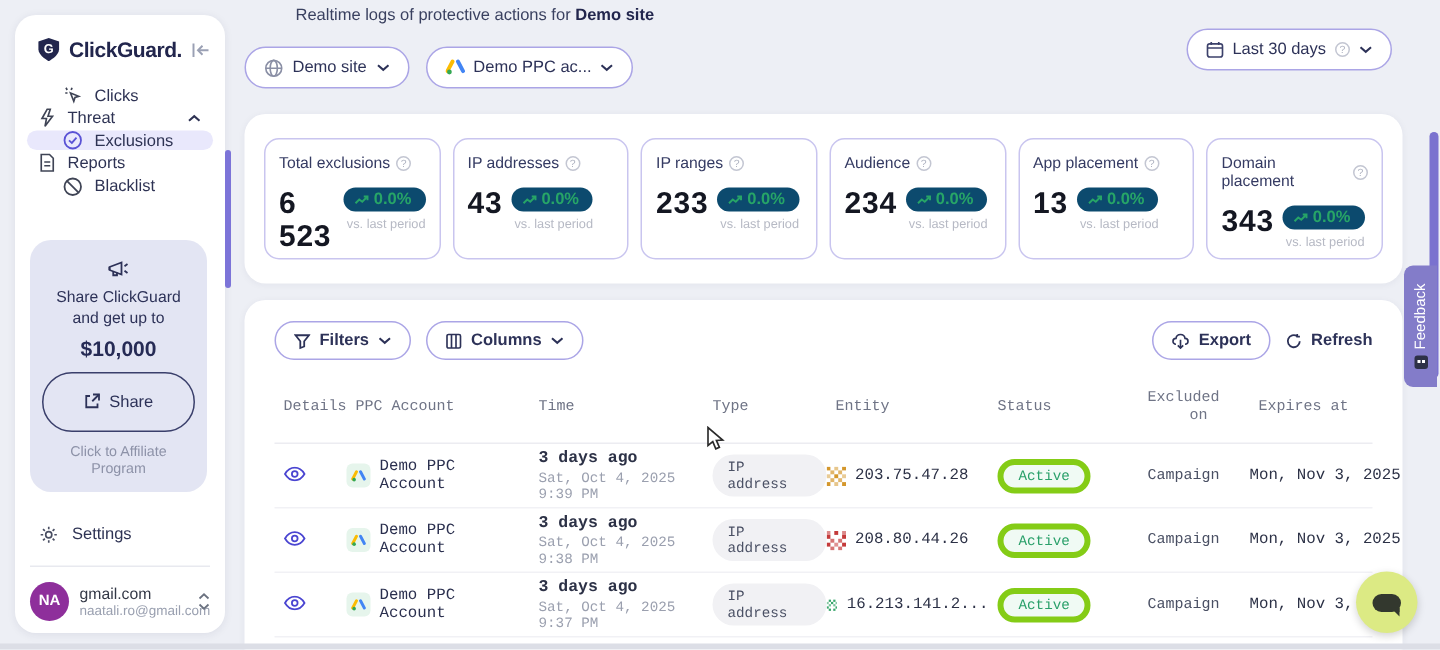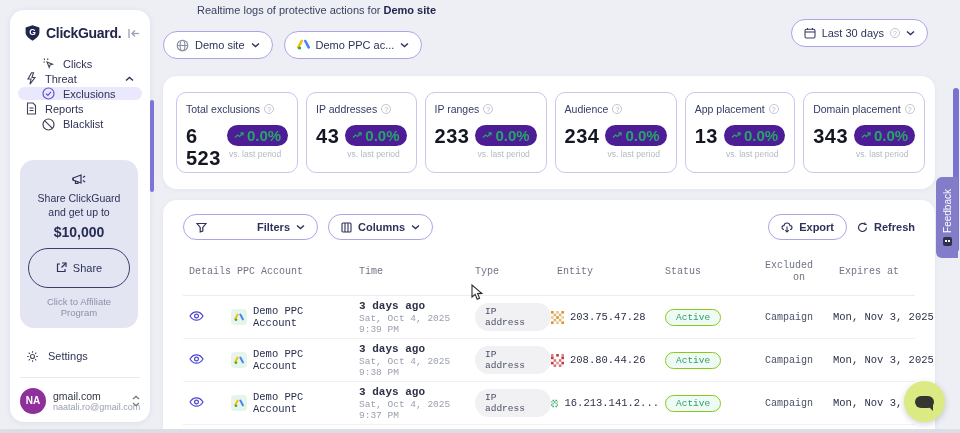--- a/index.html
+++ b/index.html
@@ -74,22 +74,22 @@
   .stats-panel { margin-top:17px; height:113px; padding:16px 13px; display:flex; gap:8px; }
   .stat-card {
     flex:1; border:1px solid #c9c5ef; border-radius:10px; padding:10px 9px 8px;
   }
   .stat-label { font-size:10.5px; color:#353b63; display:flex; align-items:center; gap:4px; }
   .stat-body { display:flex; align-items:flex-start; gap:6px; margin-top:10px; }
   .stat-value { font-size:20px; font-weight:bold; color:#141722; letter-spacing:.5px; line-height:1.1; }
   .stat-delta-wrap { display:flex; flex-direction:column; }
   .stat-badge {
     display:inline-flex; align-items:center; gap:3px;
-    background:#4c1d95; color:#27a567; border-radius:999px;
-    font-size:15px; font-weight:bold; padding:2px 7px;
+    background:#0c4a6e; color:#27a567; border-radius:999px;
+    font-size:11px; font-weight:bold; padding:2px 7px;
   }
   .stat-caption { font-size:8.5px; color:#b6b9c4; padding:3px 0 0 2px; white-space:nowrap; }
 
   .table-panel { margin-top:11px; height:260px; padding:14px 20px 0; position:relative; }
   .toolbar { display:flex; align-items:center; gap:10px; }
   .toolbar .spacer { flex:1; }
   .ghost-btn { border:none; background:transparent; display:inline-flex; align-items:center; gap:6px; font-size:11px; color:#2d3258; font-family:inherit; }
 
   .tgrid { display:grid; grid-template-columns:48px 122px 116px 82px 108px 100px 62px 1fr; align-items:center;font-family:Liberation Mono, monospace; }
   .thead { margin-top:20px; padding-bottom:11px; border-bottom:1px solid #ececf1; }
@@ -98,21 +98,21 @@
   .th.wrap { max-width:58px; }
   .trow { height:43px; border-bottom:1px solid #f1f1f5; }
   .td { padding-left:6px; font-size:11px; color:#2e3354; }
   .eye-btn { background:none; border:none; padding:0 0 0 6px; }
   .acct-cell { display:flex; align-items:center; gap:6px; font-size:10.5px; color:#2a2f4e; }
   .ads-chip { width:16px; height:16px; border-radius:4px; background:#e6f5ec; display:flex; align-items:center; justify-content:center; flex-shrink:0; }
   .time-rel { font-size:11px; color:#2c3146; font-weight:bold; }
   .time-abs { font-size:9.5px; color:#9ba0af; margin-top:1px; }
   .type-badge { display:inline-block; background:#f1f1f4; border-radius:999px; padding:3px 10px; font-size:9.5px; color:#4a5064; }
   .entity-cell { display:flex; align-items:center; gap:6px; font-size:10.5px; color:#2c3146; white-space:nowrap; overflow:hidden; }
-  .status-badge { display:inline-block; background:#f0faf4; border:1px solid #84cc16; border-radius:999px; padding:2px 10px; font-size:9.5px; color:#2aa06a; }
+  .status-badge { display:inline-block; background:#f0faf4; border:4px solid #84cc16; border-radius:999px; padding:2px 10px; font-size:9.5px; color:#2aa06a; }
   .excl-cell { font-size:10px; color:#4a5064; }
   .exp-cell { font-size:10.5px; color:#2c3146; padding-left:12px; white-space:nowrap; }
   .partial-row { height:6px; overflow:hidden; }
   .partial-row .time-rel { padding-left:296px; }
 
   .help-icon {
     width:10px; height:10px; border-radius:50%; border:1px solid #c3c6d2;
     color:#aeb2c0; font-size:7px; display:inline-flex; align-items:center; justify-content:center; flex-shrink:0;
   }
 
@@ -448,21 +448,21 @@
       </div>
     </div>
   </section>
 
   <section class="panel table-panel">
     <div class="toolbar">
       <button class="pill" style="height:26px;">
         <svg width="11" height="11" viewBox="0 0 11 11" stroke="#2d3258" stroke-width="1.2" fill="none">
             <path d="M1 1.5 H10 L6.8 5.5 V9 L4.2 10 V5.5 Z"></path>
           </svg>
-        <span style="font-weight:bold;margin-left:44px;">Filters</span>
+        <span style="font-weight:bold;">Filters</span>
         <svg width="9" height="6" viewBox="0 0 9 6" stroke="#2d3258" stroke-width="1.4" fill="none">
             <path d="M1 1.5 4.5 4.5 8 1.5"></path>
           </svg>
       </button>
       <button class="pill" style="height:26px;">
         <svg width="11" height="11" viewBox="0 0 11 11" stroke="#2d3258" stroke-width="1.1" fill="none">
             <rect x="1" y="1" width="9" height="9" rx="1"></rect>
             <path d="M4 1 V10"></path>
             <path d="M7 1 V10"></path>
           </svg>

